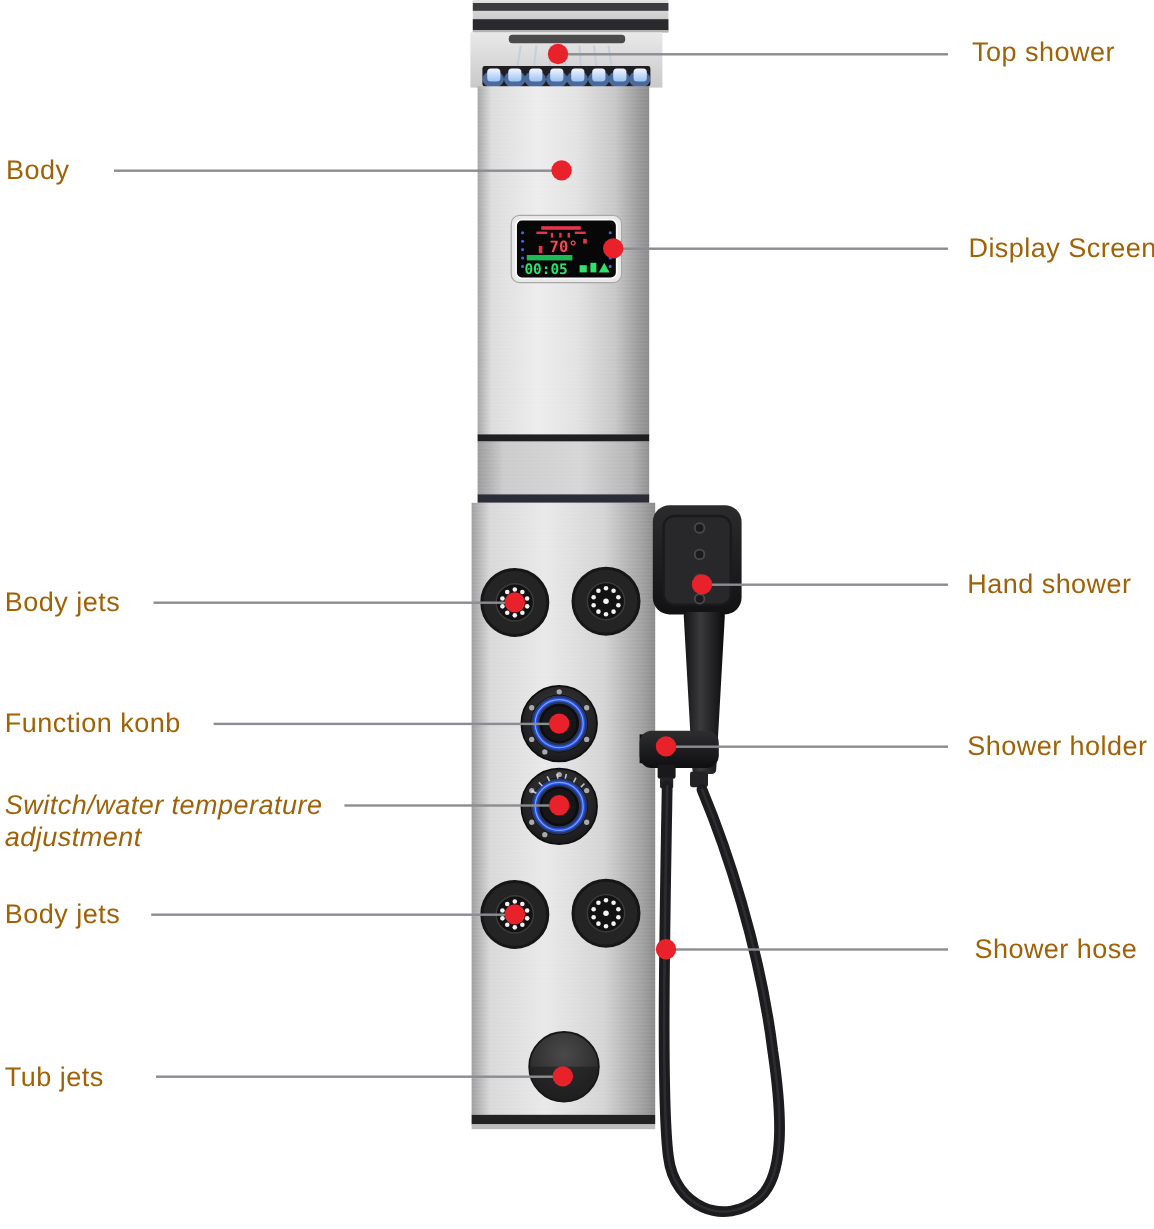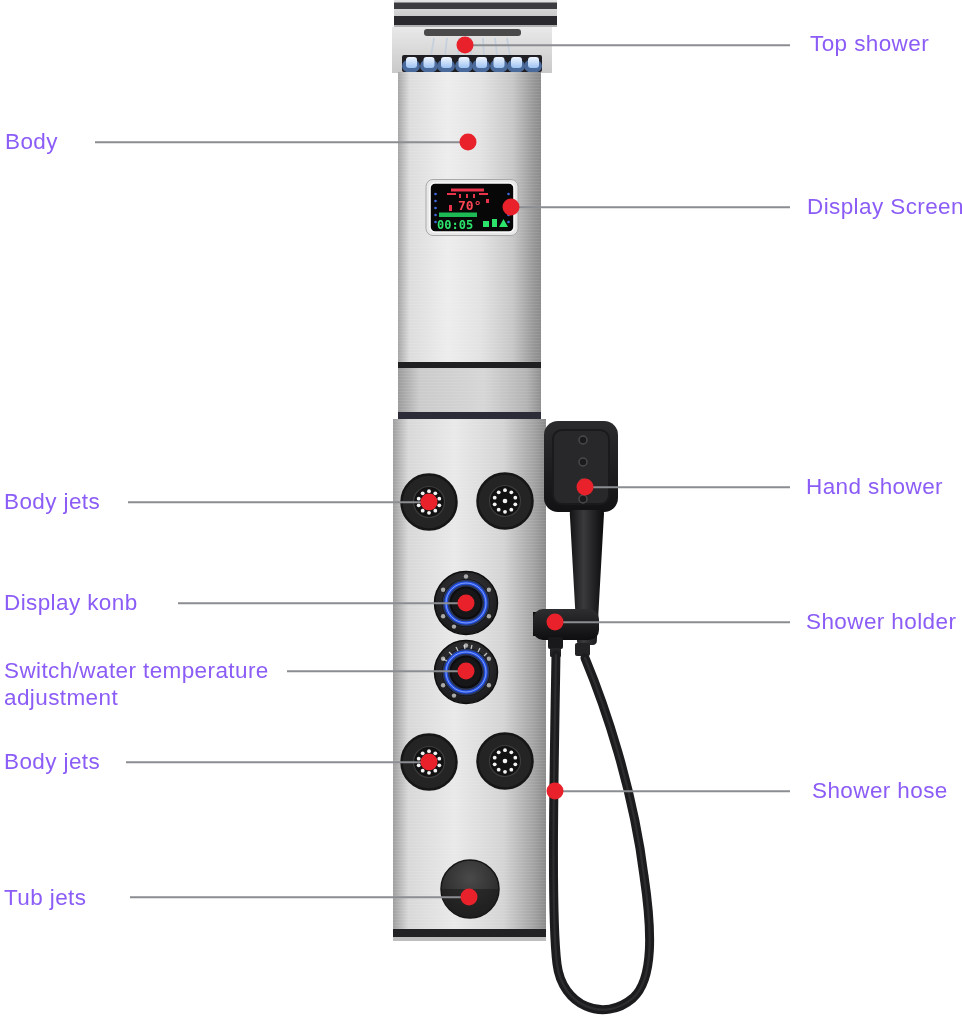--- a/index.html
+++ b/index.html
@@ -3,23 +3,23 @@
 <meta charset="utf-8">
 <style>
   html,body{margin:0;padding:0;background:#ffffff;}
   .stage{position:relative;width:962px;height:1024px;background:#ffffff;overflow:hidden;
          font-family:"Liberation Sans",sans-serif;}
   .illustration{position:absolute;left:0;top:0;width:962px;height:1024px;}
   .annotations{position:absolute;left:0;top:0;width:962px;height:1024px;}
   .leader{position:absolute;height:1.5px;background:#8a8d91;transform:translateY(-50%);}
   .dot{position:absolute;width:17px;height:17px;border-radius:50%;background:#e8212a;
        transform:translate(-50%,-50%);}
-  .label{position:absolute;color:#8b5cf6;font-size:22.5px;line-height:27px;
+  .label{position:absolute;color:#a16207;font-size:22.5px;line-height:27px;
          letter-spacing:.4px;white-space:nowrap;}
-  .label.wrap{white-space:normal;width:300px;}
+  .label.wrap{white-space:normal;width:300px;font-style:italic;}
   .lcd-text{font-family:"DejaVu Sans Mono",monospace;font-weight:bold;}
 </style>
 </head>
 <body>
 
 <div class="stage">
 
   <svg class="illustration" viewBox="0 0 962 1024">
     <defs>
       <linearGradient id="steelH" x1="0" y1="0" x2="1" y2="0">
@@ -298,21 +298,21 @@
     <div class="dot" style="left:429px;top:762px"></div>
     <div class="dot" style="left:469px;top:897px"></div>
     <div class="dot" style="left:585px;top:487px"></div>
     <div class="dot" style="left:555px;top:622px"></div>
     <div class="dot" style="left:555px;top:791px"></div>
 
     <div class="label" style="left:810px;top:30px">Top shower</div>
     <div class="label" style="left:5px;top:128px">Body</div>
     <div class="label" style="left:807px;top:193px">Display Screen</div>
     <div class="label" style="left:4px;top:488px">Body jets</div>
-    <div class="label" style="left:4px;top:589px">Display konb</div>
+    <div class="label" style="left:4px;top:589px">Function konb</div>
     <div class="label wrap" style="left:4px;top:657px">Switch/water temperature adjustment</div>
     <div class="label" style="left:4px;top:748px">Body jets</div>
     <div class="label" style="left:4px;top:884px">Tub jets</div>
     <div class="label" style="left:806px;top:473px">Hand shower</div>
     <div class="label" style="left:806px;top:608px">Shower holder</div>
     <div class="label" style="left:812px;top:777px">Shower hose</div>
   </div>
 </div>
 
 </body></html>

